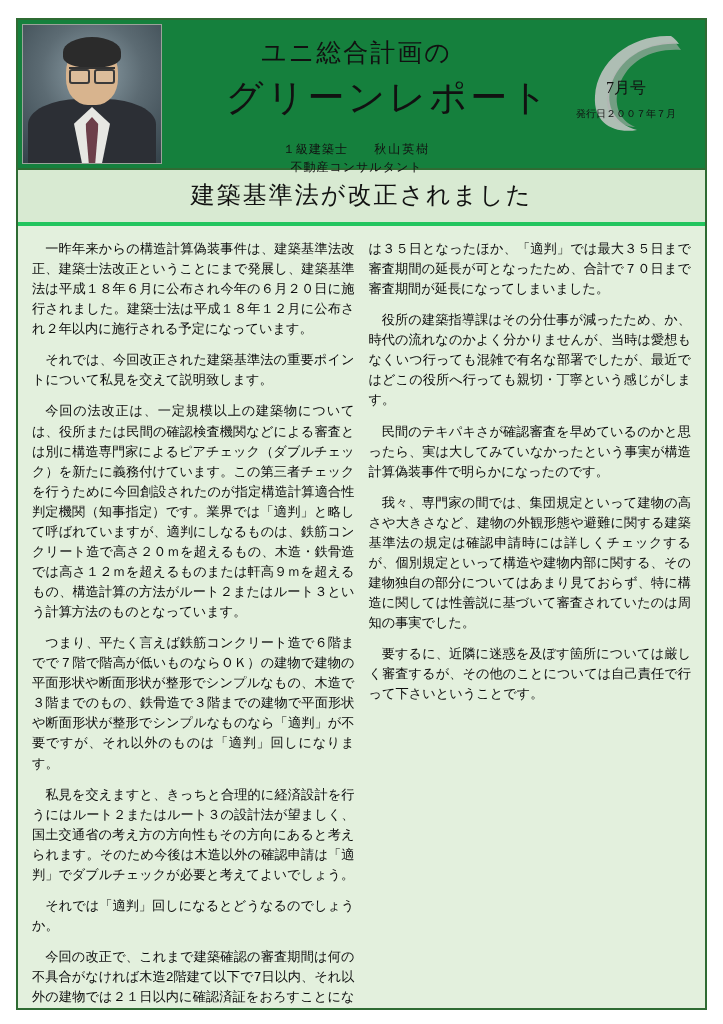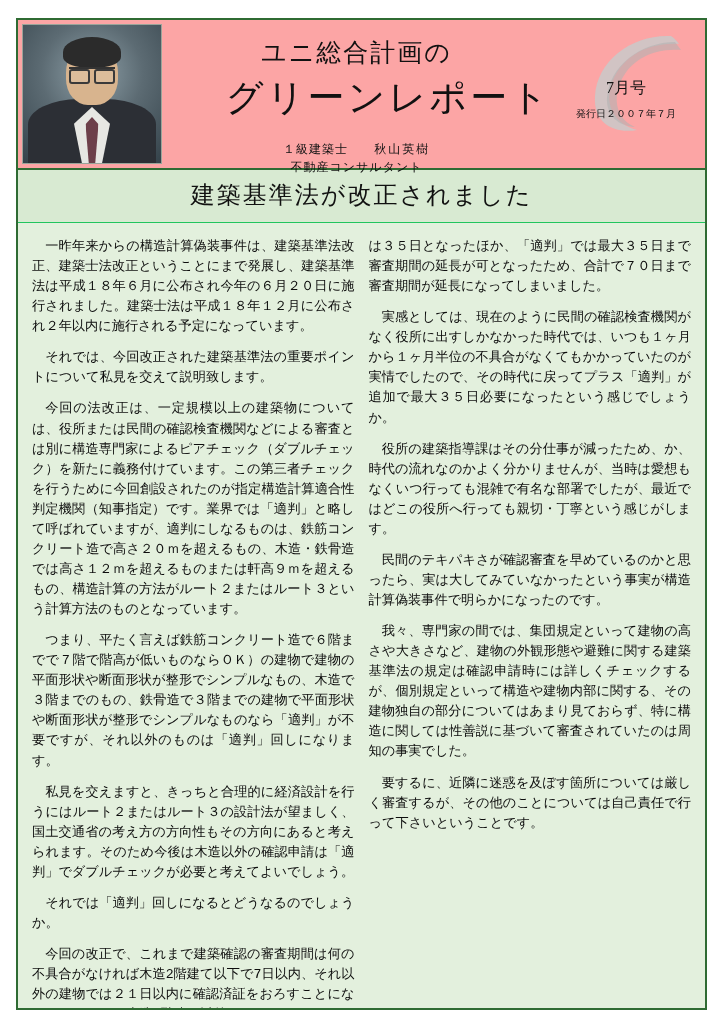--- a/index.html
+++ b/index.html
@@ -26,21 +26,21 @@
     box-sizing: border-box;
     background: #ffffff;
     display: flex;
     flex-direction: column;
   }
 
   
   .masthead {
     position: relative;
     height: 150px;
-    background: #fca5a5;
+    background: #15803d;
     border-bottom: 2px solid #2f6b33;
     display: flex;
     box-sizing: border-box;
     padding: 4px;
   }
   .portrait {
     width: 140px;
     height: 140px;
     flex: 0 0 140px;
     border: 1px solid #9aa49a;
@@ -172,21 +172,21 @@
     z-index: 2;
     font-size: 10px;
     margin-top: 8px;
     color: #111;
     letter-spacing: 0px;
   }
 
   
   .headline {
     background: #d8ead2;
-    border-bottom: 1px solid #22c55e;
+    border-bottom: 4px solid #22c55e;
     text-align: center;
     padding: 9px 0 11px 0;
     font-size: 24px;
     letter-spacing: 2px;
     color: #111;
   }
 
   
   .body-area {
     flex: 1 1 auto;
@@ -257,21 +257,20 @@
         <p>一昨年来からの構造計算偽装事件は、建築基準法改正、建築士法改正ということにまで発展し、建築基準法は平成１８年６月に公布され今年の６月２０日に施行されました。建築士法は平成１８年１２月に公布され２年以内に施行される予定になっています。</p>
         <p>それでは、今回改正された建築基準法の重要ポイントについて私見を交えて説明致します。</p>
         <p>今回の法改正は、一定規模以上の建築物については、役所または民間の確認検査機関などによる審査とは別に構造専門家によるピアチェック（ダブルチェック）を新たに義務付けています。この第三者チェックを行うために今回創設されたのが指定構造計算適合性判定機関（知事指定）です。業界では「適判」と略して呼ばれていますが、適判にしなるものは、鉄筋コンクリート造で高さ２０ｍを超えるもの、木造・鉄骨造では高さ１２ｍを超えるものまたは軒高９ｍを超えるもの、構造計算の方法がルート２またはルート３という計算方法のものとなっています。</p>
         <p>つまり、平たく言えば鉄筋コンクリート造で６階までで７階で階高が低いものならＯＫ）の建物で建物の平面形状や断面形状が整形でシンプルなもの、木造で３階までのもの、鉄骨造で３階までの建物で平面形状や断面形状が整形でシンプルなものなら「適判」が不要ですが、それ以外のものは「適判」回しになります。</p>
         <p>私見を交えますと、きっちと合理的に経済設計を行うにはルート２またはルート３の設計法が望ましく、国土交通省の考え方の方向性もその方向にあると考えられます。そのため今後は木造以外の確認申請は「適判」でダブルチェックが必要と考えてよいでしょう。</p>
         <p>それでは「適判」回しになるとどうなるのでしょうか。</p>
         <p>今回の改正で、これまで建築確認の審査期間は何の不具合がなければ木造2階建て以下で7日以内、それ以外の建物では２１日以内に確認済証をおろすことになっていたのが、木造2階建て以外</p>
       </div>
       <div class="col">
         <p class="noindent">は３５日となったほか、「適判」では最大３５日まで審査期間の延長が可となったため、合計で７０日まで審査期間が延長になってしまいました。</p>
-        <p>実感としては、現在のように民間の確認検査機関がなく役所に出すしかなかった時代では、いつも１ヶ月から１ヶ月半位の不具合がなくてもかかっていたのが実情でしたので、その時代に戻ってプラス「適判」が追加で最大３５日必要になったという感じでしょうか。</p>
         <p>役所の建築指導課はその分仕事が減ったため、か、時代の流れなのかよく分かりませんが、当時は愛想もなくいつ行っても混雑で有名な部署でしたが、最近ではどこの役所へ行っても親切・丁寧という感じがします。</p>
         <p>民間のテキパキさが確認審査を早めているのかと思ったら、実は大してみていなかったという事実が構造計算偽装事件で明らかになったのです。</p>
         <p>我々、専門家の間では、集団規定といって建物の高さや大きさなど、建物の外観形態や避難に関する建築基準法の規定は確認申請時には詳しくチェックするが、個別規定といって構造や建物内部に関する、その建物独自の部分についてはあまり見ておらず、特に構造に関しては性善説に基づいて審査されていたのは周知の事実でした。</p>
         <p>要するに、近隣に迷惑を及ぼす箇所については厳しく審査するが、その他のことについては自己責任で行って下さいということです。</p>
 
       </div>
     </div>
 
   </div>
 </div>

